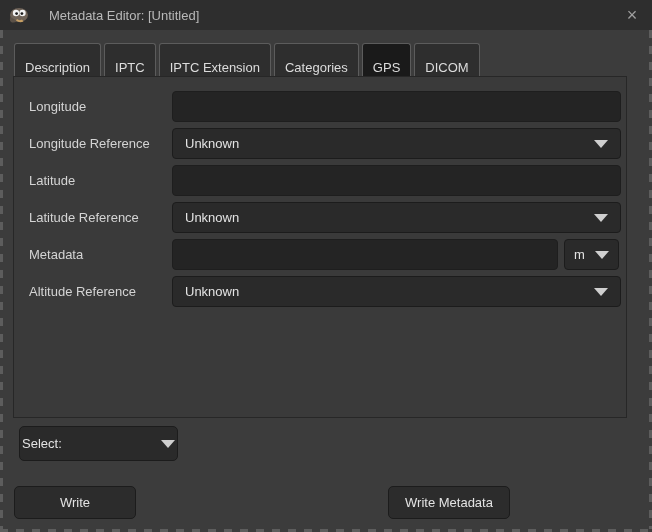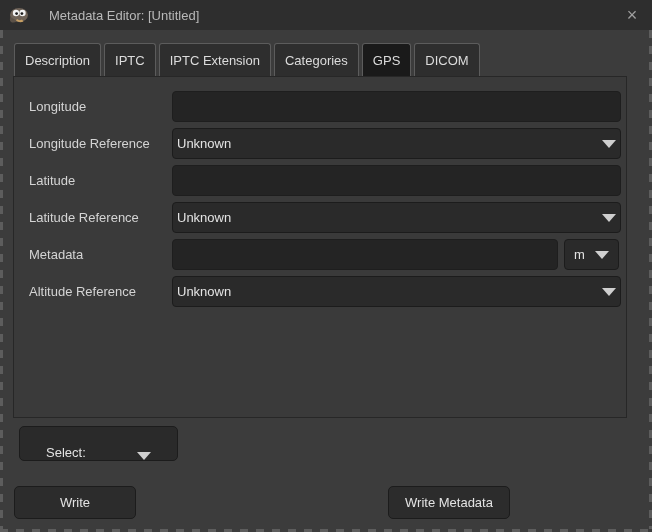--- a/index.html
+++ b/index.html
@@ -44,21 +44,21 @@
   }
 
   
   .tabbar {
     position: absolute; top: 44px; left: 14px; right: 14px; height: 32px;
     display: flex; gap: 3px; align-items: flex-end;
   }
   .tab {
     height: 32px;
     padding: 16px 10px;
-    display: flex; align-items: center;
+    display: flex; 
     background: #2e2e2e;
     border: 1px solid #5c5c5c;
     border-bottom: none;
     border-radius: 3px 3px 0 0;
     color: #dcdcdc;
     position: relative;
     white-space: nowrap;
   }
   .tab.active {
     background: #1a1a1a;
@@ -92,38 +92,38 @@
     font-family: "Liberation Sans", "DejaVu Sans", sans-serif;
     outline: none;
   }
   .dropdown {
     position: absolute; top: 0; height: 31px;
     background: #2a2a2a;
     border: 1px solid #1c1c1c;
     border-radius: 4px;
     display: flex; align-items: center;
     color: #e3e3e3;
-    padding: 0 4px;
+    padding: 0 12px;
   }
   .dropdown .dd-value { flex: 1 1 auto; }
   .arrow-down {
     width: 0; height: 0; flex: 0 0 auto;
     border-left: 7px solid transparent;
     border-right: 7px solid transparent;
     border-top: 8px solid #cfcfcf;
   }
 
   
   .select-btn {
     position: absolute; left: 19px; top: 426px; width: 159px; height: 35px;
     background: #2a2a2a;
     border: 1px solid #1c1c1c;
     border-radius: 5px;
-    display: flex; align-items: flex-end;
-    padding: 0 26px;
+    display: flex; align-items: center;
+    padding: 0 2px;
     color: #e3e3e3;
   }
   .select-btn .dd-value { flex: 1 1 auto; }
 
   
   .btn {
     position: absolute; top: 486px; height: 33px;
     background: #2c2c2c;
     border: 1px solid #1c1c1c;
     border-radius: 5px;

